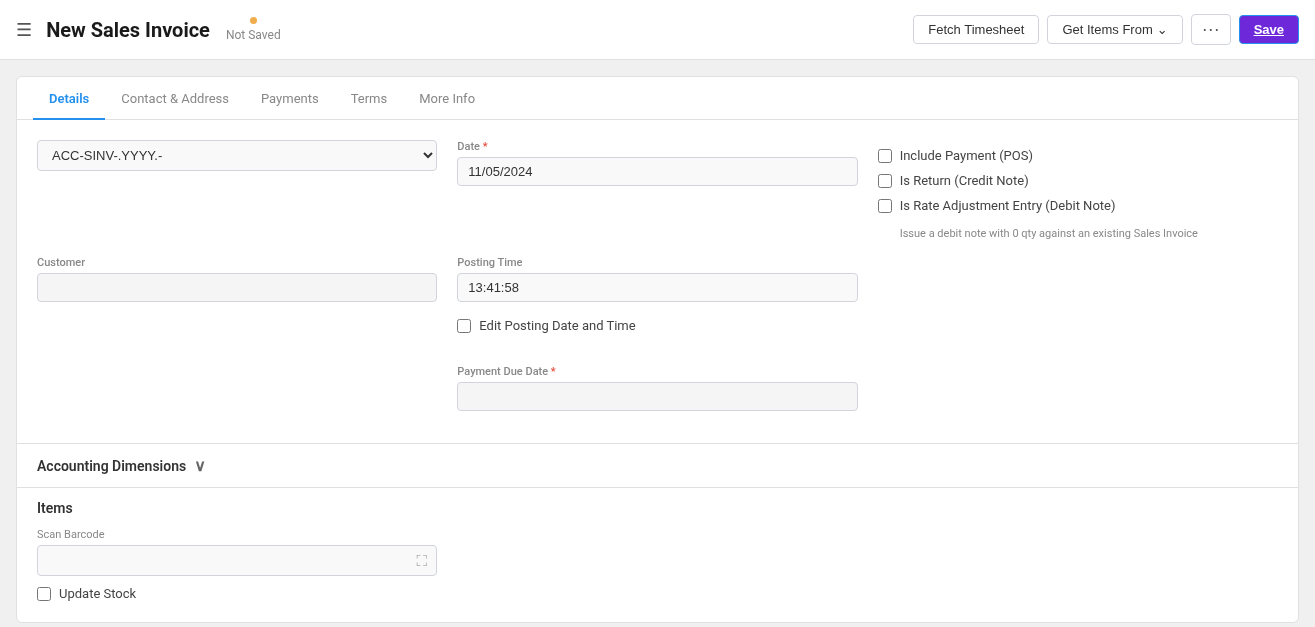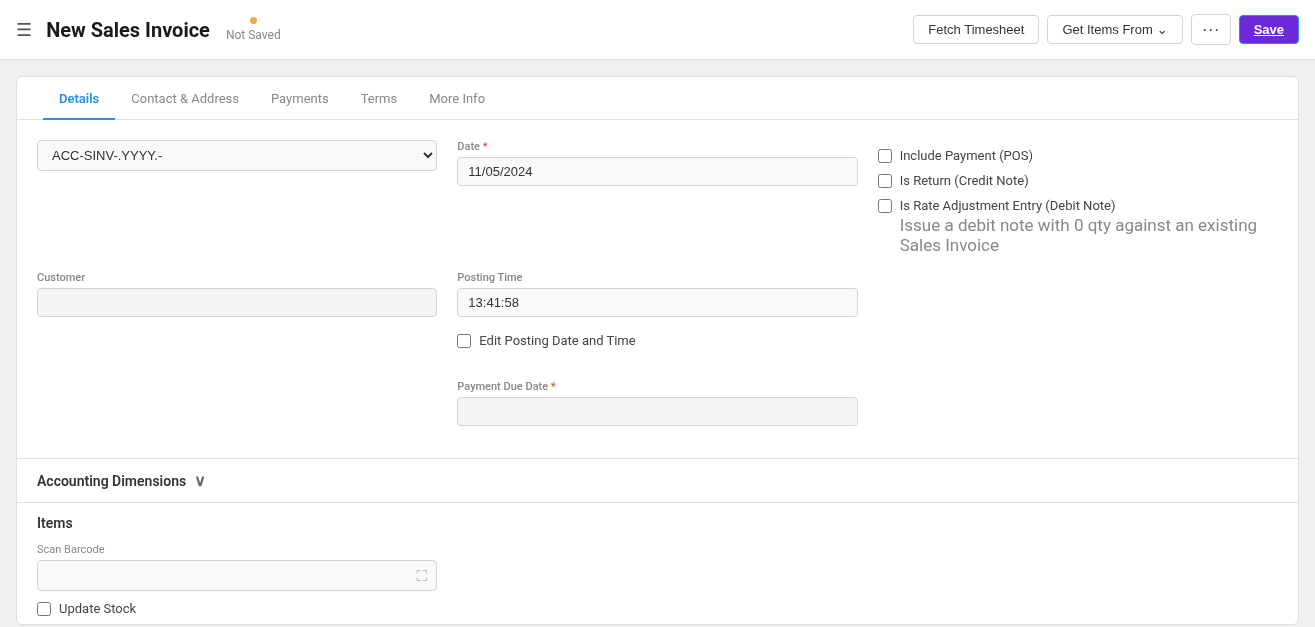--- a/index.html
+++ b/index.html
@@ -36,21 +36,21 @@
     .form-card {
       background: #fff;
       border: 1px solid #e0e0e0;
       border-radius: 6px;
       padding: 0;
     }
 
     .tabs {
       display: flex;
       border-bottom: 1px solid #e0e0e0;
-      padding: 0 26px;
+      padding: 0 16px;
     }
     .tab {
       padding: 14px 16px 12px;
       cursor: pointer;
       font-size: 13px;
       color: #888;
       border-bottom: 2px solid transparent;
       margin-bottom: -1px;
     }
     .tab.active {
@@ -88,40 +88,40 @@
       width: 100%;
     }
     .field select { appearance: auto; background: #f9f9f9; }
     .field input.empty { background: #f5f5f5; }
     .field-select-wrapper { position: relative; }
     .field-select-wrapper select { width: 100%; padding-right: 24px; }
 
     .checkbox-group { display: flex; flex-direction: column; gap: 10px; padding-top: 8px; }
     .checkbox-item { display: flex; align-items: center; gap: 8px; font-size: 13px; color: #444; cursor: pointer; }
     .checkbox-item input[type="checkbox"] { width: 14px; height: 14px; cursor: pointer; }
-    .debit-note-desc { font-size: 17px; color: #888; margin-top: 2px; padding-left: 22px; }
+    .debit-note-desc { font-size: 11px; color: #888; margin-top: 14px; padding-left: 22px; }
 
     .edit-posting-row {
       display: flex; align-items: center; gap: 8px; margin-bottom: 16px;
     }
     .edit-posting-row input[type="checkbox"] { width: 14px; height: 14px; cursor: pointer; }
     .edit-posting-row label { font-size: 13px; color: #444; cursor: pointer; }
 
     .section-header {
       display: flex; align-items: center; gap: 8px;
       padding: 12px 20px;
       cursor: pointer;
       font-size: 14px;
       font-weight: 600;
       color: #333;
       border-top: 1px solid #e0e0e0;
     }
     .section-header .chevron { font-size: 16px; color: #666; }
 
-    .items-section { padding: 12px 20px 8px; border-top: 1px solid #e0e0e0; }
+    .items-section { padding: 12px 20px 21px; border-top: 1px solid #e0e0e0; }
     .items-title { font-size: 14px; font-weight: 600; color: #333; margin-bottom: 12px; }
     .scan-barcode-label { font-size: 11px; color: #888; margin-bottom: 4px; }
     .barcode-input-wrapper {
       position: relative;
       width: 400px;
     }
     .barcode-input-wrapper input {
       width: 100%;
       border: 1px solid #d1d5db;
       border-radius: 4px;

